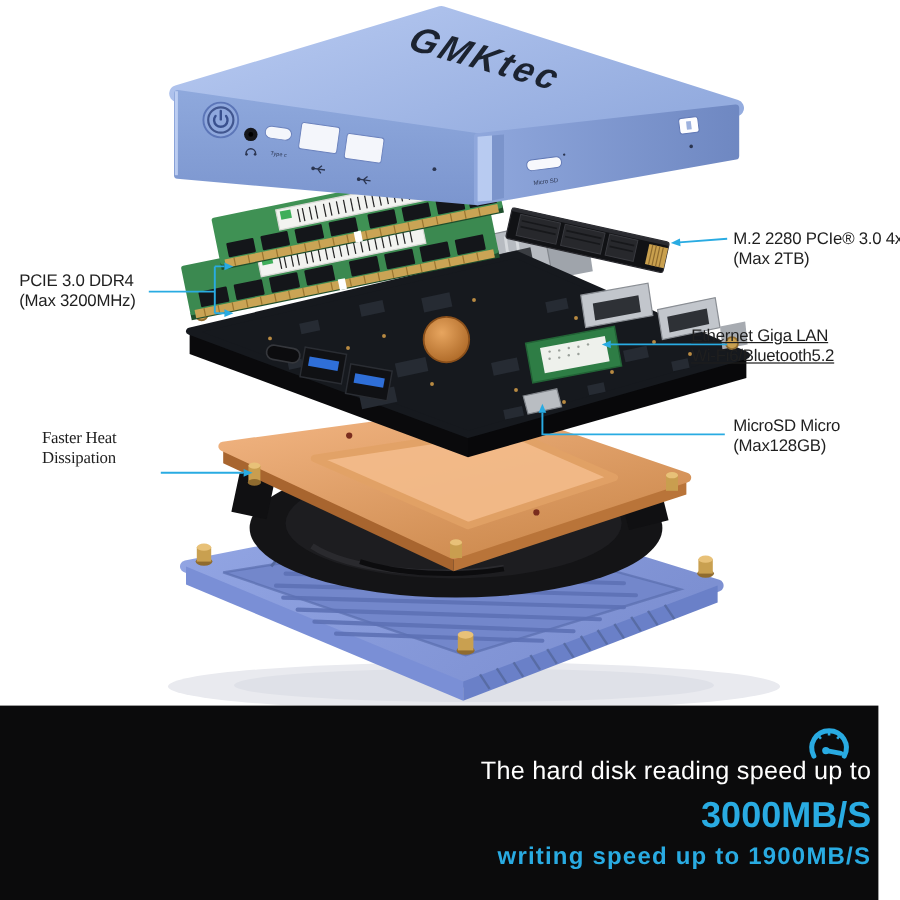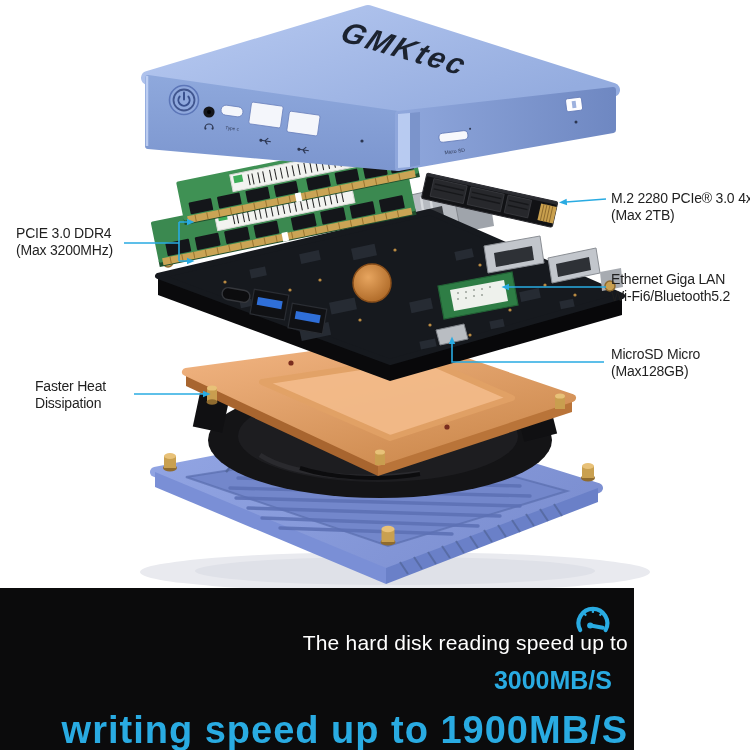--- a/index.html
+++ b/index.html
@@ -14,48 +14,48 @@
   
   .callout{
     position:absolute;
     color:var(--c-label_text,#1f1f1f);
     font-size:14px;line-height:16.5px;letter-spacing:-0.2px;
   }
   .callout span{display:block;white-space:nowrap;}
   .callout.center{text-align:left;}
   .callout.left{text-align:left;}
   #lbl-ram{left:16px;top:225px;width:112px;}
-  #lbl-heat{left:35px;top:378px;width:108px;}
+  #lbl-heat{left:35px;top:358px;width:108px;font-family:Liberation Serif, serif;}
   #lbl-m2{left:611px;top:190px;}
-  #lbl-eth{left:611px;top:271px;}
+  #lbl-eth{left:576px;top:271px;text-decoration:underline;}
   #lbl-sd{left:611px;top:346px;}
 
   .accent-stroke{stroke:var(--c-accent,#29abe2);stroke-width:1.6;fill:none;}
   .accent-fill{fill:var(--c-accent,#29abe2);}
 
   
   .banner{
-    position:absolute;left:0;top:588px;width:634px;height:162px;
+    position:absolute;left:0;top:588px;width:732px;height:162px;
     background:var(--c-banner_bg,#0b0b0c);
     text-decoration:underline;
   }
   .banner .b1{
     position:absolute;right:6px;top:43px;
     color:var(--c-banner_text,#ffffff);
     font-size:21px;line-height:23px;letter-spacing:0.2px;white-space:nowrap;
   }
   .banner .b2{
-    position:absolute;right:22px;top:74px;
+    position:absolute;right:6px;top:74px;
     color:var(--c-accent,#29abe2);
-    font-size:25px;line-height:36px;font-weight:600;white-space:nowrap;
+    font-size:30px;line-height:36px;font-weight:600;white-space:nowrap;
   }
   .banner .b3{
-    position:absolute;right:6px;top:125px;
+    position:absolute;right:6px;top:109px;
     color:var(--c-accent,#29abe2);
-    font-size:38px;line-height:34px;font-weight:600;letter-spacing:1px;white-space:nowrap;text-align:center;
+    font-size:20px;line-height:34px;font-weight:600;letter-spacing:1px;white-space:nowrap;text-align:center;
   }
   .banner .speedo{position:absolute;right:22px;top:15px;}
 </style>
 </head>
 <body>
 
 <div class="stage">
 <svg width="750" height="588" viewBox="0 0 750 588">
   <defs>
     <linearGradient id="gTop" x1="0" y1="0" x2="1" y2="0.6">

